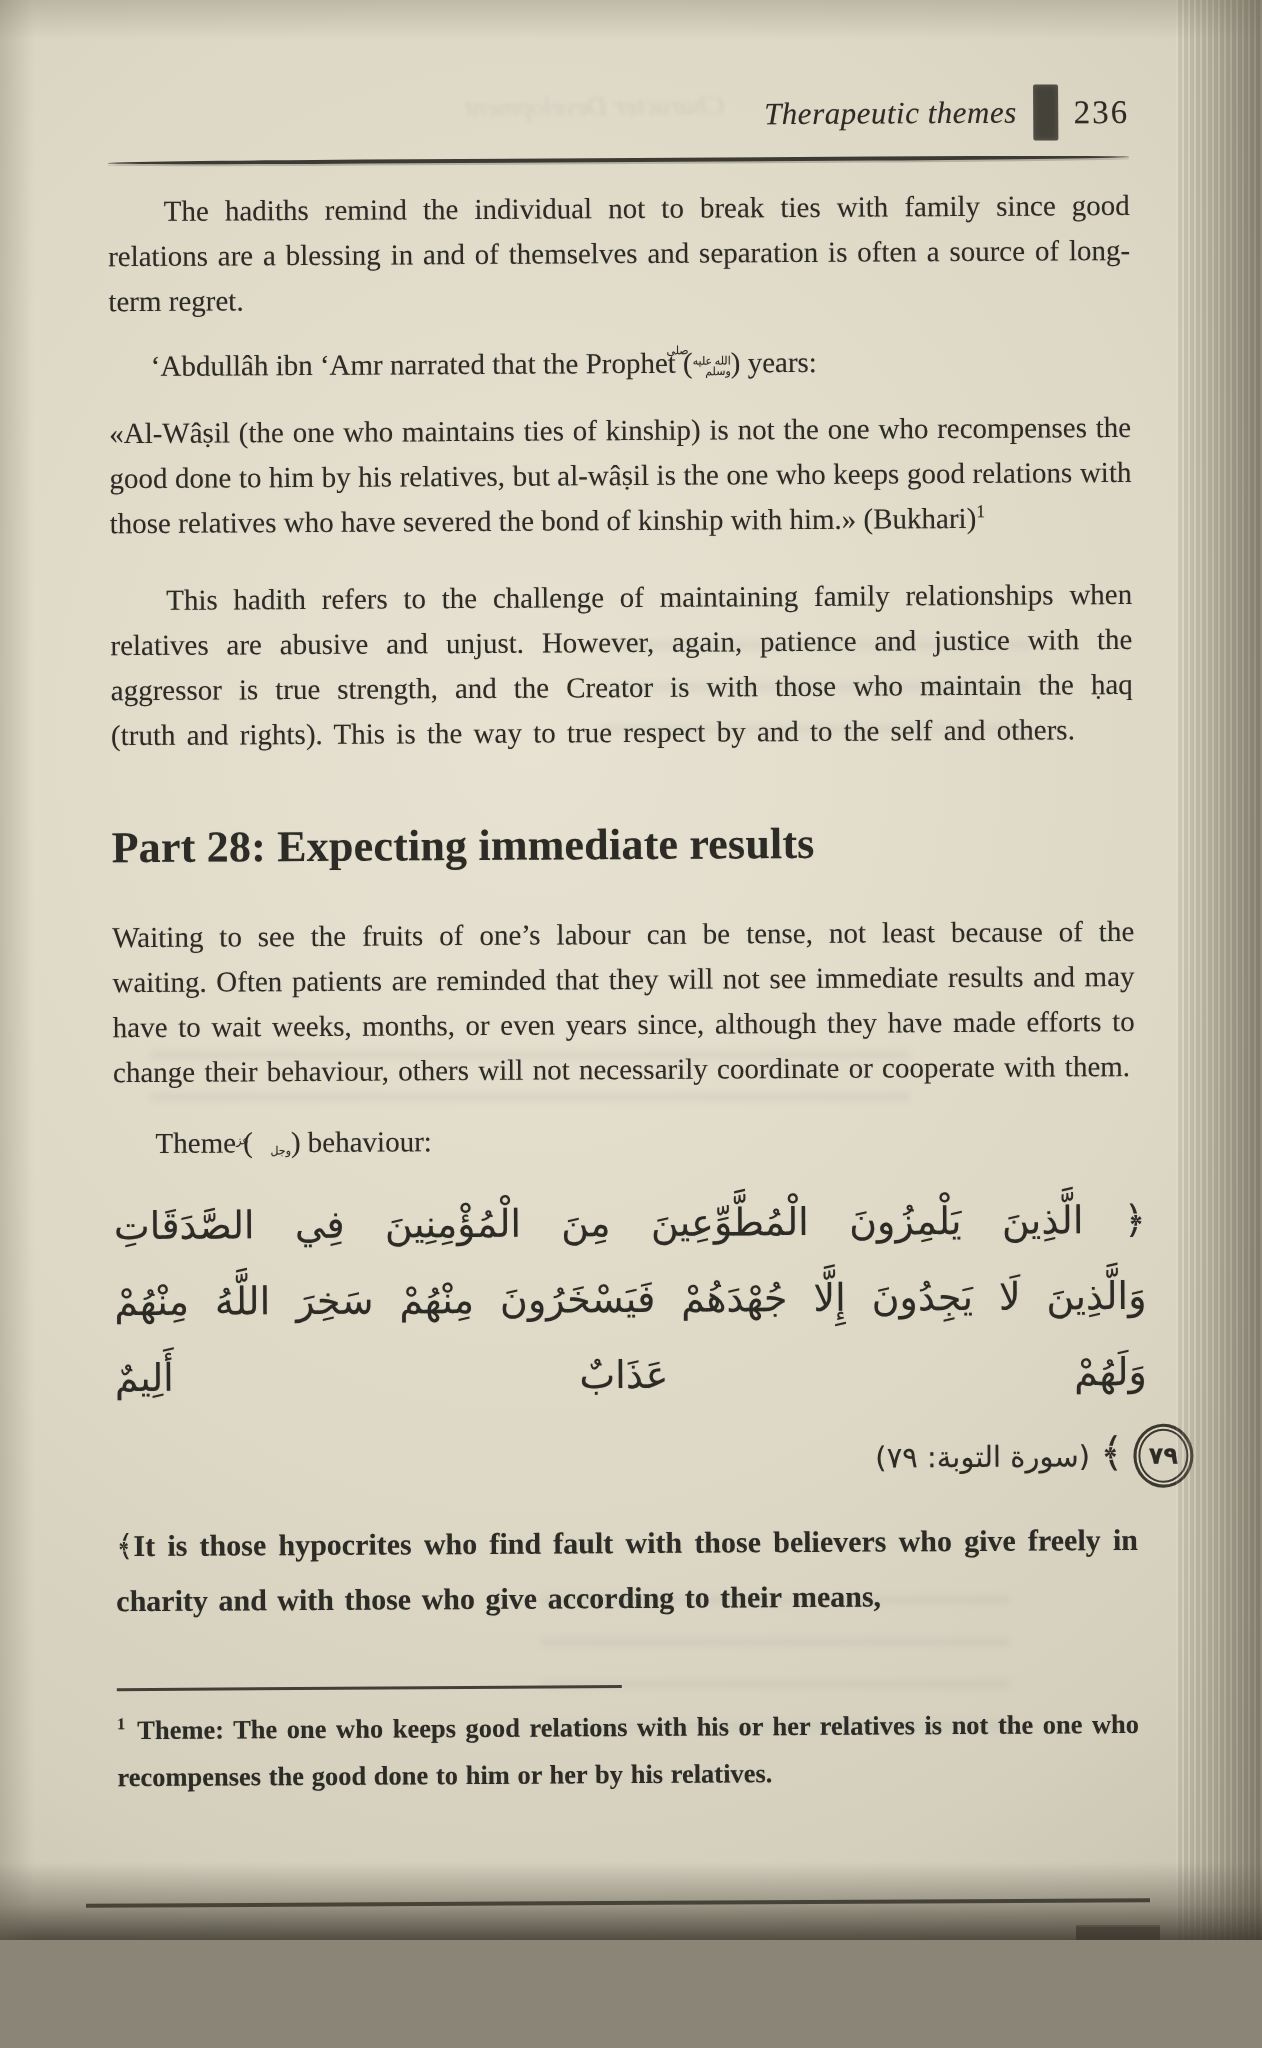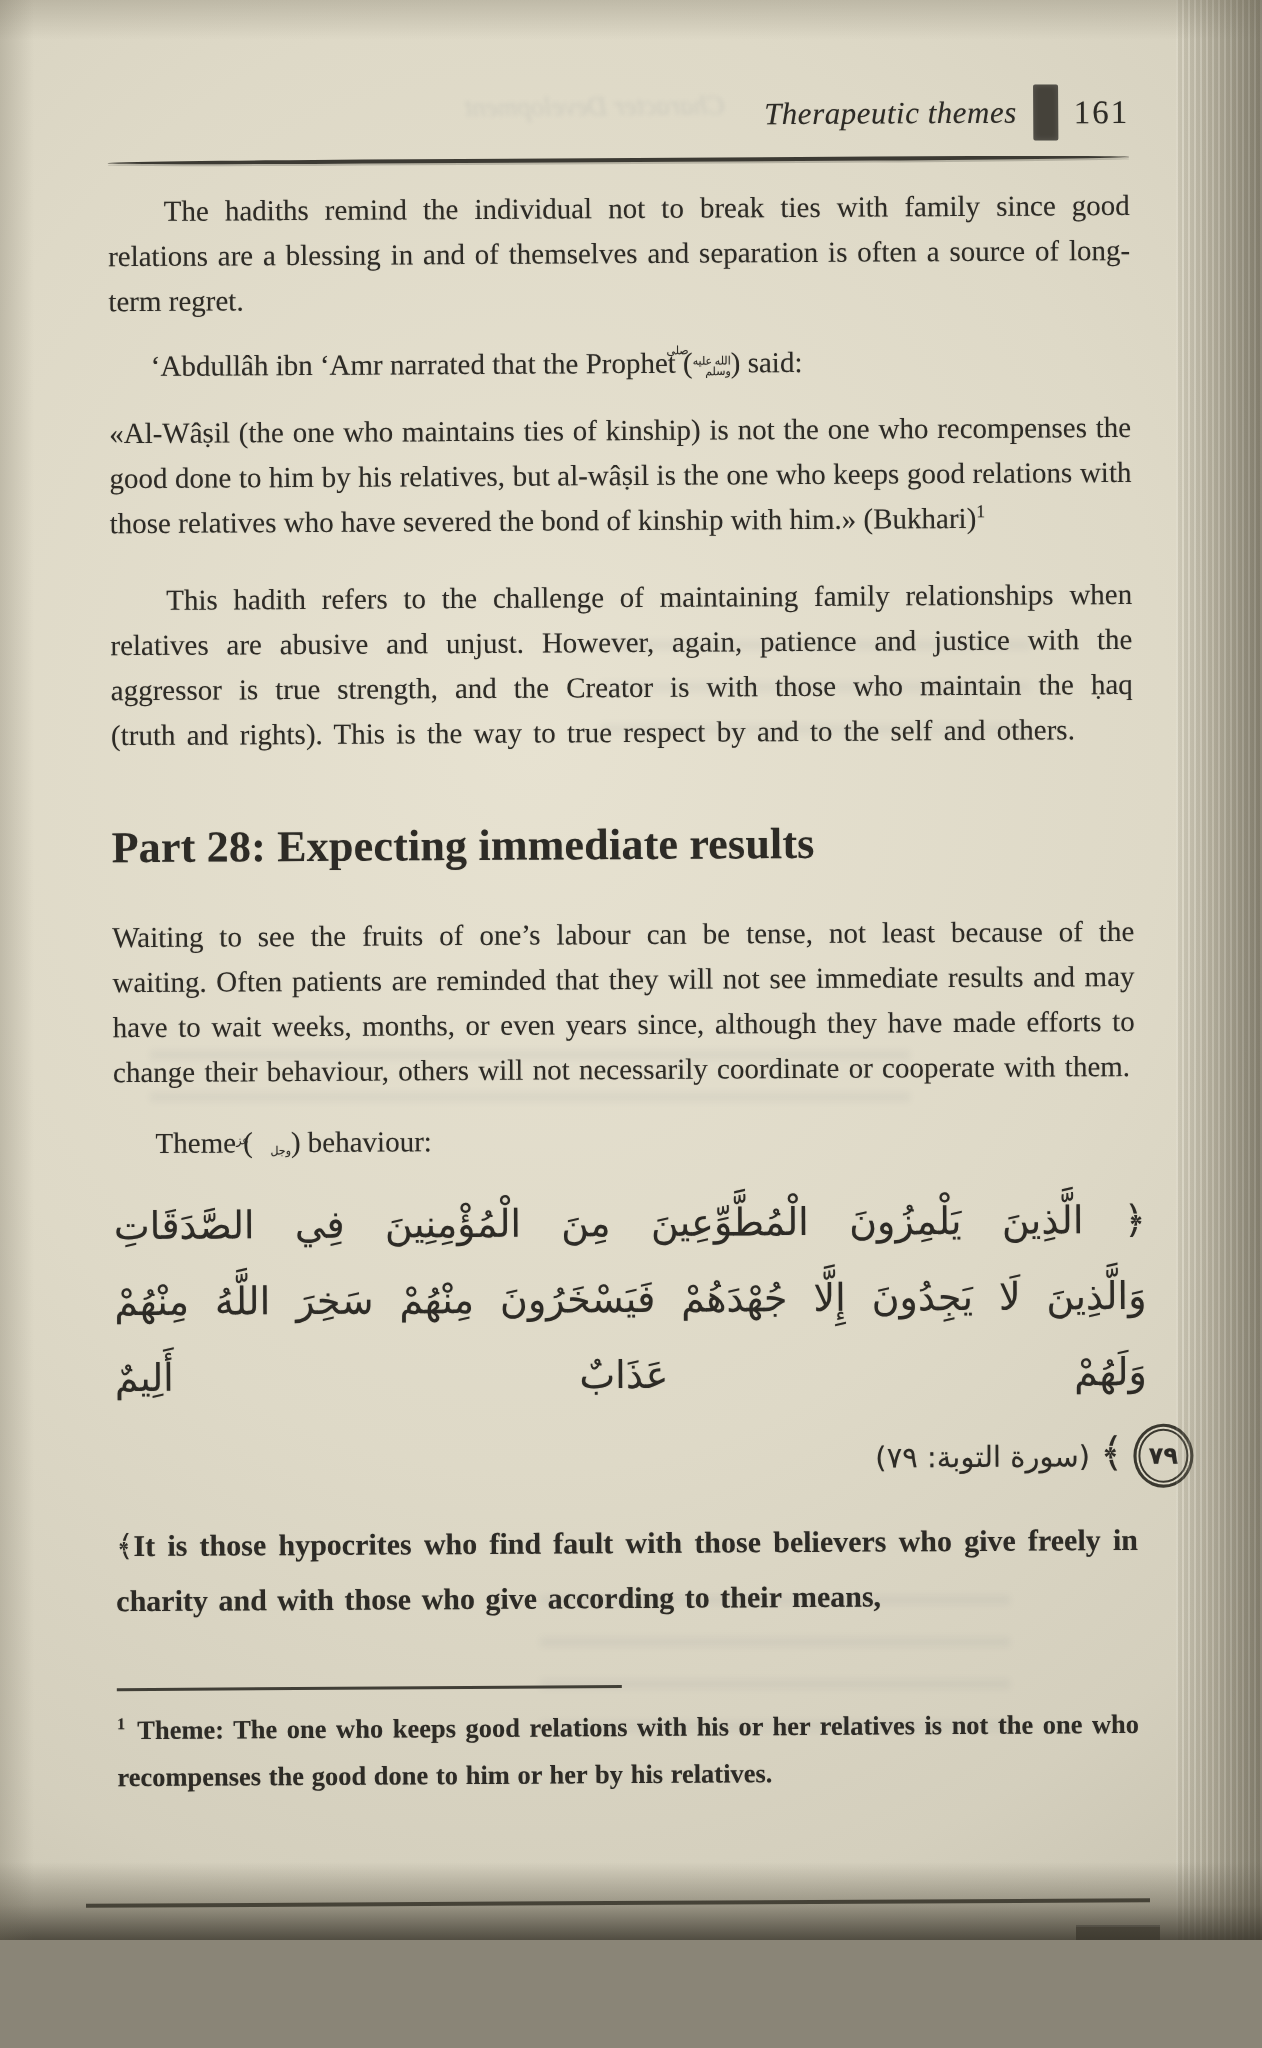--- a/index.html
+++ b/index.html
@@ -147,27 +147,27 @@
   <div class="ghost ghost-header">Character Development</div>
   <div class="smudge smudge-a"></div>
   <div class="smudge smudge-b"></div>
   <div class="smudge smudge-c"></div>
 
   <div class="content">
 
     <div class="running-head">
       <span class="running-title">Therapeutic themes</span>
       <span class="head-block"></span>
-      <span class="page-num">161</span>
+      <span class="page-num">236</span>
     </div>
     <div class="head-rule"></div>
 
     <p class="p1 indent">The hadiths remind the individual not to break ties with family since good relations are a blessing in and of themselves and separation is often a source of long-term regret.</p>
 
-    <p class="narrator"><span>‘Abdullâh ibn ‘Amr narrated that the Prophet (</span><span class="honorific">صلى الله عليه وسلم</span><span>) said:</span></p>
+    <p class="narrator"><span>‘Abdullâh ibn ‘Amr narrated that the Prophet (</span><span class="honorific">صلى الله عليه وسلم</span><span>) years:</span></p>
 
     <p class="quote"><span>«Al-Wâṣil (the one who maintains ties of kinship) is not the one who recompenses the good done to him by his relatives, but al-wâṣil is the one who keeps good relations with those relatives who have severed the bond of kinship with him.» (Bukhari)</span><sup>1</sup></p>
 
     <p class="p3 indent">This hadith refers to the challenge of maintaining family relationships when relatives are abusive and unjust. However, again, patience and justice with the aggressor is true strength, and the Creator is with those who maintain the ḥaq (truth and rights). This is the way to true respect by and to the self and others.</p>
 
     <h1 class="section">Part 28: Expecting immediate results</h1>
 
     <p class="p4">Waiting to see the fruits of one’s labour can be tense, not least because of the waiting. Often patients are reminded that they will not see immediate results and may have to wait weeks, months, or even years since, although they have made efforts to change their behaviour, others will not necessarily coordinate or cooperate with them.</p>
 
     <p class="mentions"><span>Theme (</span><span class="honorific">عز وجل</span><span>) behaviour:</span></p>

